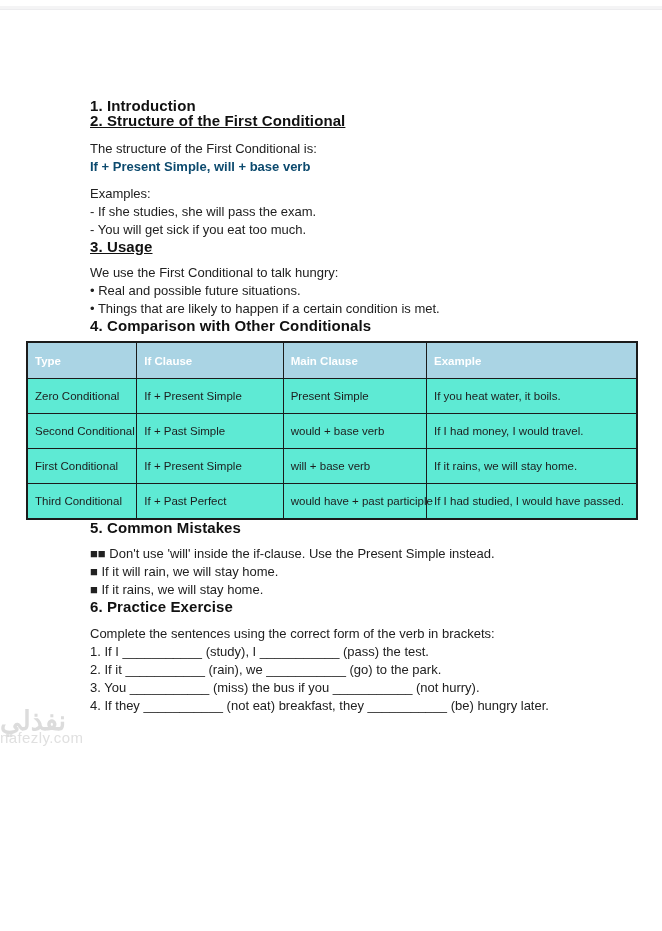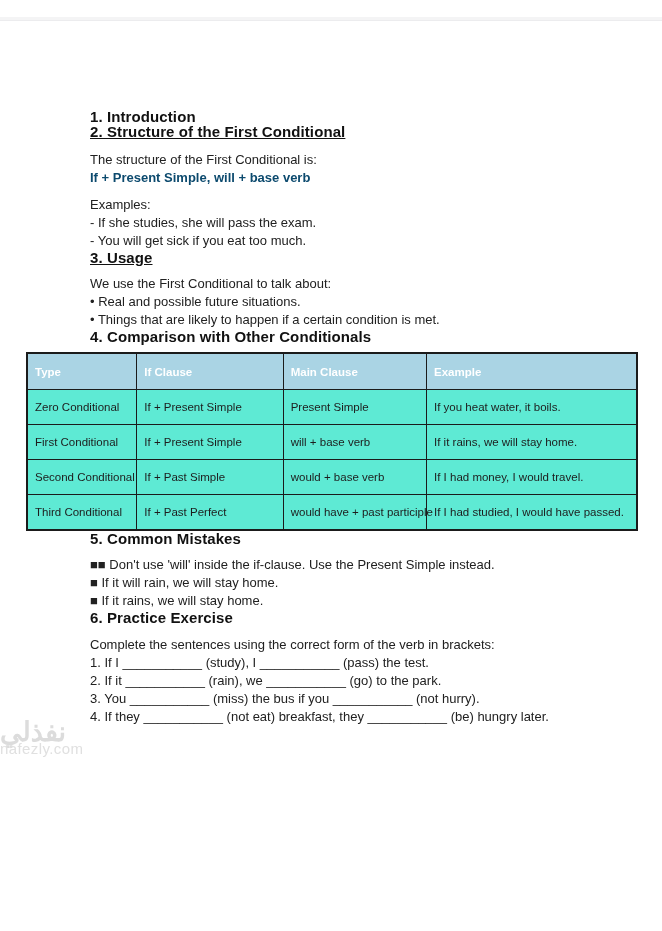--- a/index.html
+++ b/index.html
@@ -4,21 +4,21 @@
 <style>
   html, body { margin: 0; padding: 0; background: #ffffff; }
   .page {
     position: relative;
     width: 662px;
     height: 744px;
     background: #ffffff;
     font-family: "Liberation Sans", sans-serif;
     color: #1c1c1c;
     overflow: hidden;
-    margin: 17px auto;
+    margin: 6px auto;
   }
   .top-edge {
     position: absolute;
     top: 0; left: 0; right: 0;
     height: 3px;
     background: #f4f4f5;
     border-bottom: 1px solid #ececee;
   }
   .content { padding: 92px 88px 0 90px; }
 
@@ -113,21 +113,21 @@
       <div class="line bold">If + Present Simple, will + base verb</div>
     </div>
     <div class="body mt9">
       <div class="line">Examples:</div>
       <div class="line">- If she studies, she will pass the exam.</div>
       <div class="line">- You will get sick if you eat too much.</div>
     </div>
 
     <h2 class="sec mt26">3. Usage</h2>
     <div class="body mt10">
-      <div class="line">We use the First Conditional to talk about:</div>
+      <div class="line">We use the First Conditional to talk hungry:</div>
       <div class="line">• Real and possible future situations.</div>
       <div class="line">• Things that are likely to happen if a certain condition is met.</div>
     </div>
 
     <h2 class="sec mt28">4. Comparison with Other Conditionals</h2>
     <table class="cmp mt8">
       <colgroup>
         <col class="col-type">
           <col class="col-if">
           <col class="col-main">
@@ -142,30 +142,30 @@
         </tr>
       </thead>
       <tbody>
         <tr>
           <td>Zero Conditional</td>
           <td>If + Present Simple</td>
           <td>Present Simple</td>
           <td>If you heat water, it boils.</td>
         </tr>
         <tr>
+          <td>Second Conditional</td>
+          <td>If + Past Simple</td>
+          <td>would + base verb</td>
+          <td>If I had money, I would travel.</td>
+        </tr>
+        <tr>
           <td>First Conditional</td>
           <td>If + Present Simple</td>
           <td>will + base verb</td>
           <td>If it rains, we will stay home.</td>
-        </tr>
-        <tr>
-          <td>Second Conditional</td>
-          <td>If + Past Simple</td>
-          <td>would + base verb</td>
-          <td>If I had money, I would travel.</td>
         </tr>
         <tr>
           <td>Third Conditional</td>
           <td>If + Past Perfect</td>
           <td>would have + past participle</td>
           <td>If I had studied, I would have passed.</td>
         </tr>
       </tbody>
     </table>
 

